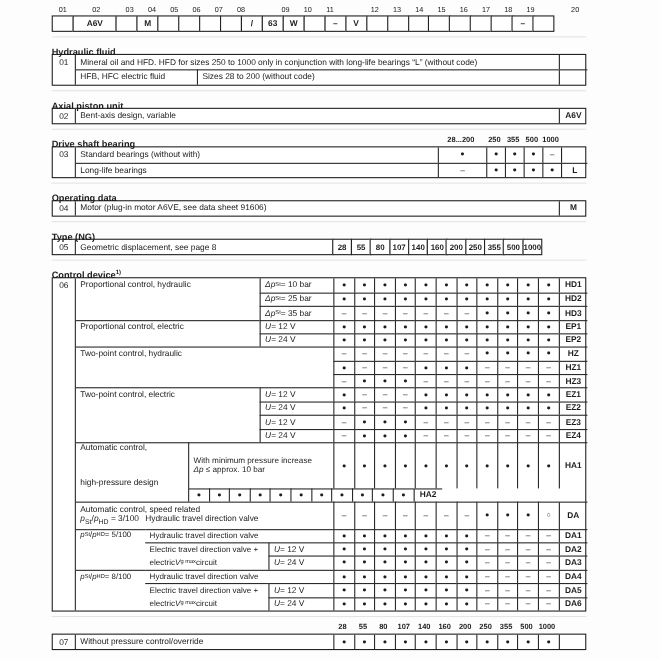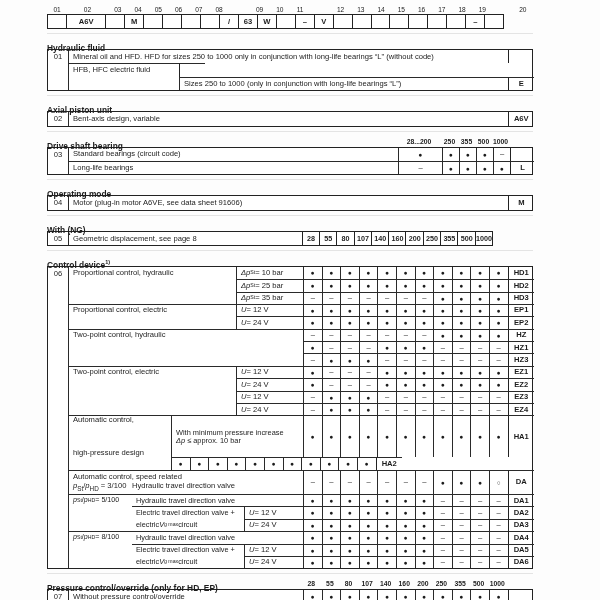--- a/index.html
+++ b/index.html
@@ -122,26 +122,22 @@
         <div class="sec-h"><span class="sec-title">Hydraulic fluid</span></div>
         <div class="tbl">
           <div class="numcol">01</div>
           <div class="rows">
             <div class="row r13">
               <div class="c w-span">Mineral oil and HFD. HFD for sizes 250 to 1000 only in conjunction with long-life bearings “L” (without code)</div>
               <div class="c w-code blb"></div>
             </div>
             <div class="row r13">
               <div class="c w-fdesc bt">HFB, HFC electric fluid</div>
+              <div class="c w-fsub bt bl">Sizes 28 to 200 (without code)</div>
               <div class="c w-code blb bt"></div>
-            </div>
-            <div class="row r13">
-              <div class="c w-fdesc"></div>
-              <div class="c w-fsub bt bl">Sizes 250 to 1000 (only in conjunction with long-life bearings “L”)</div>
-              <div class="c w-code blb bt">E</div>
             </div>
           </div>
         </div>
       </section>
       <section class="sec">
         <div class="sec-h"><span class="sec-title">Axial piston unit</span></div>
         <div class="tbl">
           <div class="numcol">02</div>
           <div class="rows">
             <div class="row r13">
@@ -156,54 +152,54 @@
             <span class="col-h" style="width: 44px;">28...200</span>
             <span class="col-h" style="width: 17px;">250</span>
             <span class="col-h" style="width: 17px;">355</span>
             <span class="col-h" style="width: 17px;">500</span>
             <span class="col-h" style="width: 17px;">1000</span>
           </div></div>
         <div class="tbl">
           <div class="numcol">03</div>
           <div class="rows">
             <div class="row r13">
-              <div class="c w-bdesc">Standard bearings (circuit code)</div>
+              <div class="c w-bdesc">Standard bearings (without with)</div>
               <div class="c d dot bl" style="width: 44px;">●</div>
               <div class="c d dot bl" style="width: 17px;">●</div>
               <div class="c d dot bl" style="width: 17px;">●</div>
               <div class="c d dot bl" style="width: 17px;">●</div>
               <div class="c d dash bl" style="width: 17px;">–</div>
               <div class="c w-bcode blb"></div>
             </div>
             <div class="row r13">
               <div class="c w-bdesc bt">Long-life bearings</div>
               <div class="c d dash bl bt" style="width: 44px;">–</div>
               <div class="c d dot bl bt" style="width: 17px;">●</div>
               <div class="c d dot bl bt" style="width: 17px;">●</div>
               <div class="c d dot bl bt" style="width: 17px;">●</div>
               <div class="c d dot bl bt" style="width: 17px;">●</div>
               <div class="c w-bcode blb bt">L</div>
             </div>
           </div>
         </div>
       </section>
       <section class="sec">
-        <div class="sec-h"><span class="sec-title">Operating mode</span></div>
+        <div class="sec-h"><span class="sec-title">Operating data</span></div>
         <div class="tbl">
           <div class="numcol">04</div>
           <div class="rows">
             <div class="row r13">
               <div class="c w-span">Motor (plug-in motor A6VE, see data sheet 91606)</div>
               <div class="c w-code blb">M</div>
             </div>
           </div>
         </div>
       </section>
       <section class="sec">
-        <div class="sec-h"><span class="sec-title">With (NG)</span></div>
+        <div class="sec-h"><span class="sec-title">Type (NG)</span></div>
         <div class="size-band">
           <div class="size-tbl">
             <div class="numcol">05</div>
             <div class="size-desc">Geometric displacement, see page 8</div>
           </div>
           <div class="size-box">28</div>
           <div class="size-box">55</div>
           <div class="size-box">80</div>
           <div class="size-box">107</div>
           <div class="size-box">140</div>
@@ -564,21 +560,21 @@
               <div class="c d dash bl bt">–</div>
               <div class="c d dash bl bt">–</div>
               <div class="c d dash bl bt">–</div>
               <div class="c d dash bl bt">–</div>
               <div class="c w-code blb bt">DA6</div>
             </div>
           </div>
         </div>
       </section>
       <section class="sec">
-        <div class="sec-h"><span class="sec-title">Pressure control/override (only for HD, EP)</span><div class="sec-cols cols-press">
+        <div class="sec-h"><div class="sec-cols cols-press">
             <span class="col-h" style="width: 18.6px;">28</span>
             <span class="col-h" style="width: 18.6px;">55</span>
             <span class="col-h" style="width: 18.6px;">80</span>
             <span class="col-h" style="width: 18.6px;">107</span>
             <span class="col-h" style="width: 18.6px;">140</span>
             <span class="col-h" style="width: 18.6px;">160</span>
             <span class="col-h" style="width: 18.6px;">200</span>
             <span class="col-h" style="width: 18.6px;">250</span>
             <span class="col-h" style="width: 18.6px;">355</span>
             <span class="col-h" style="width: 18.6px;">500</span>

